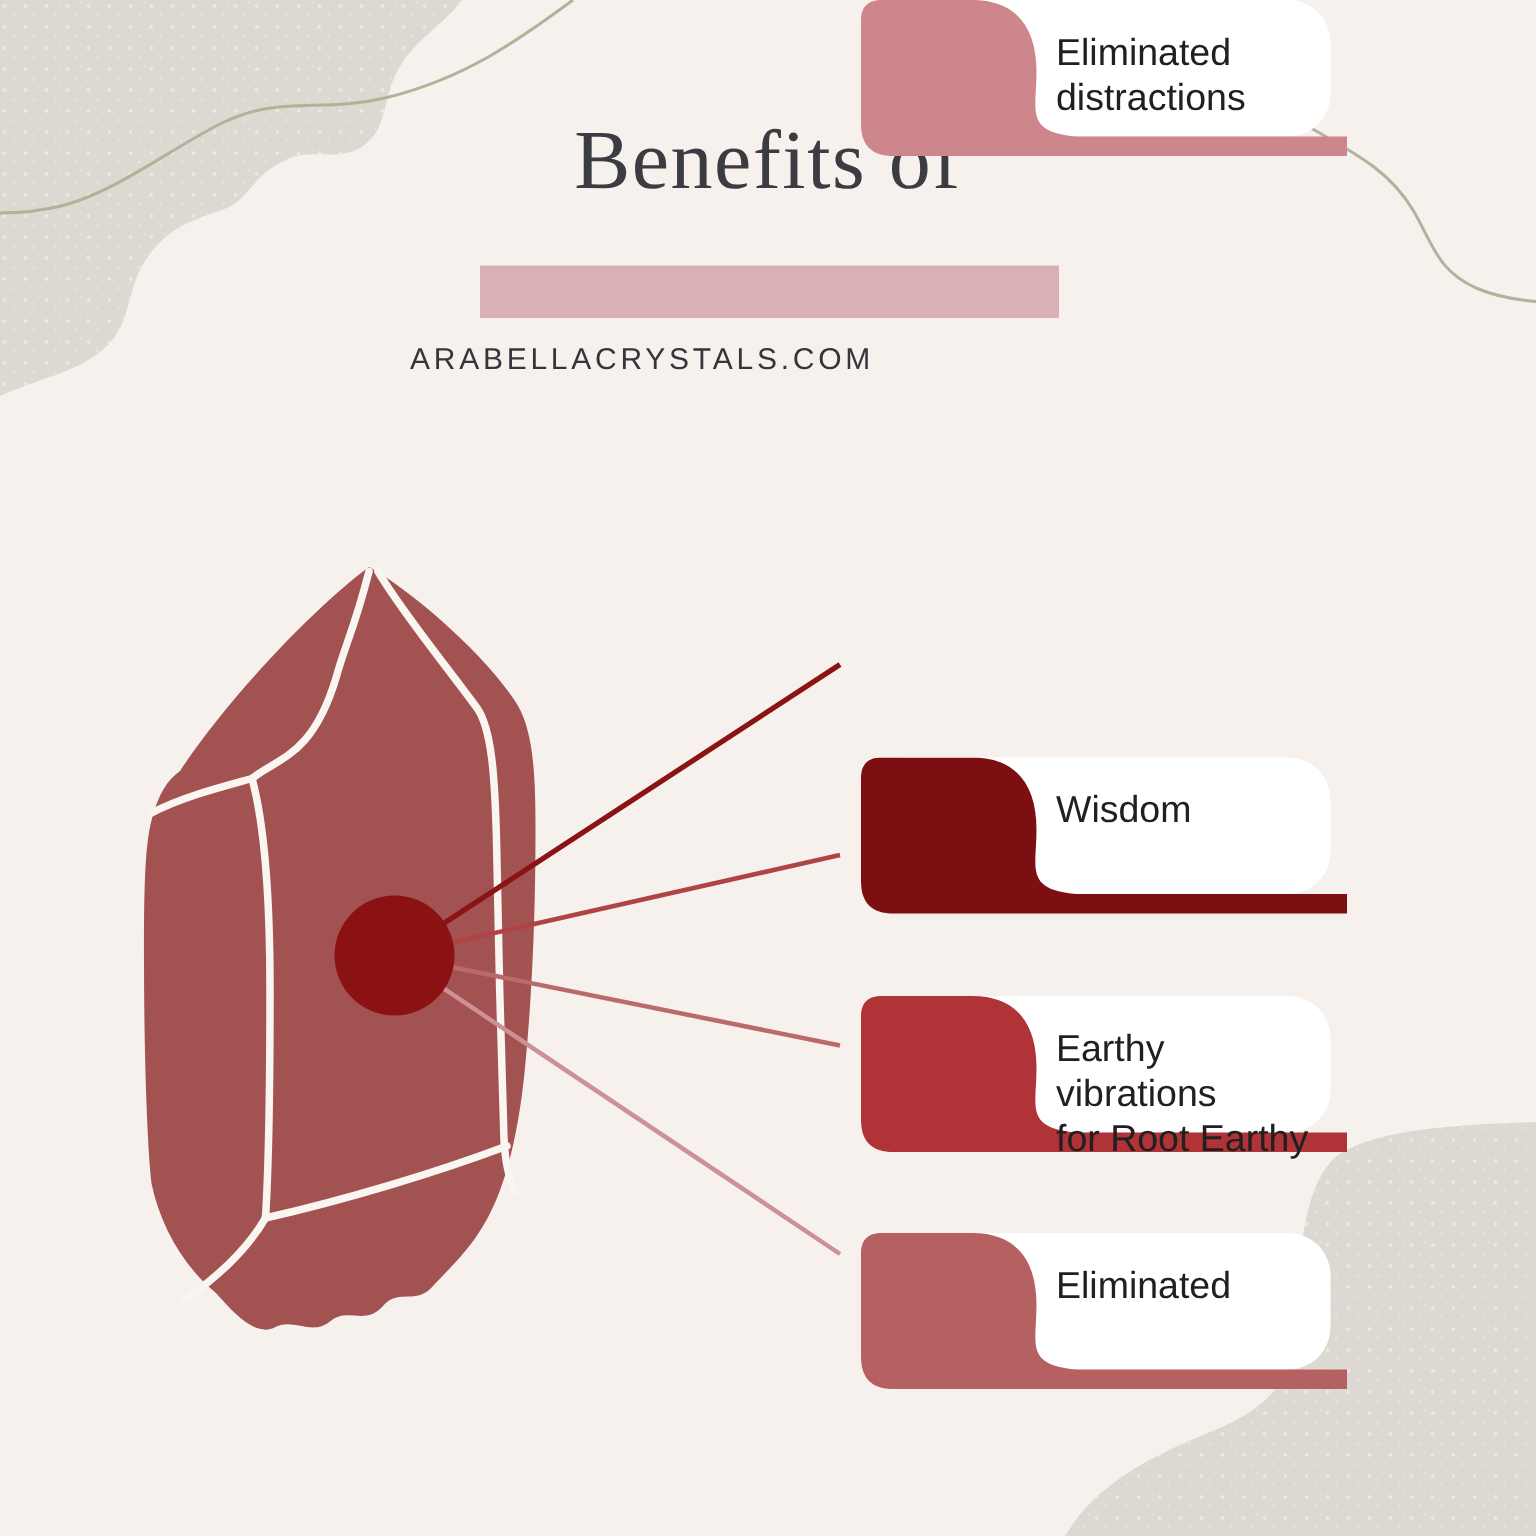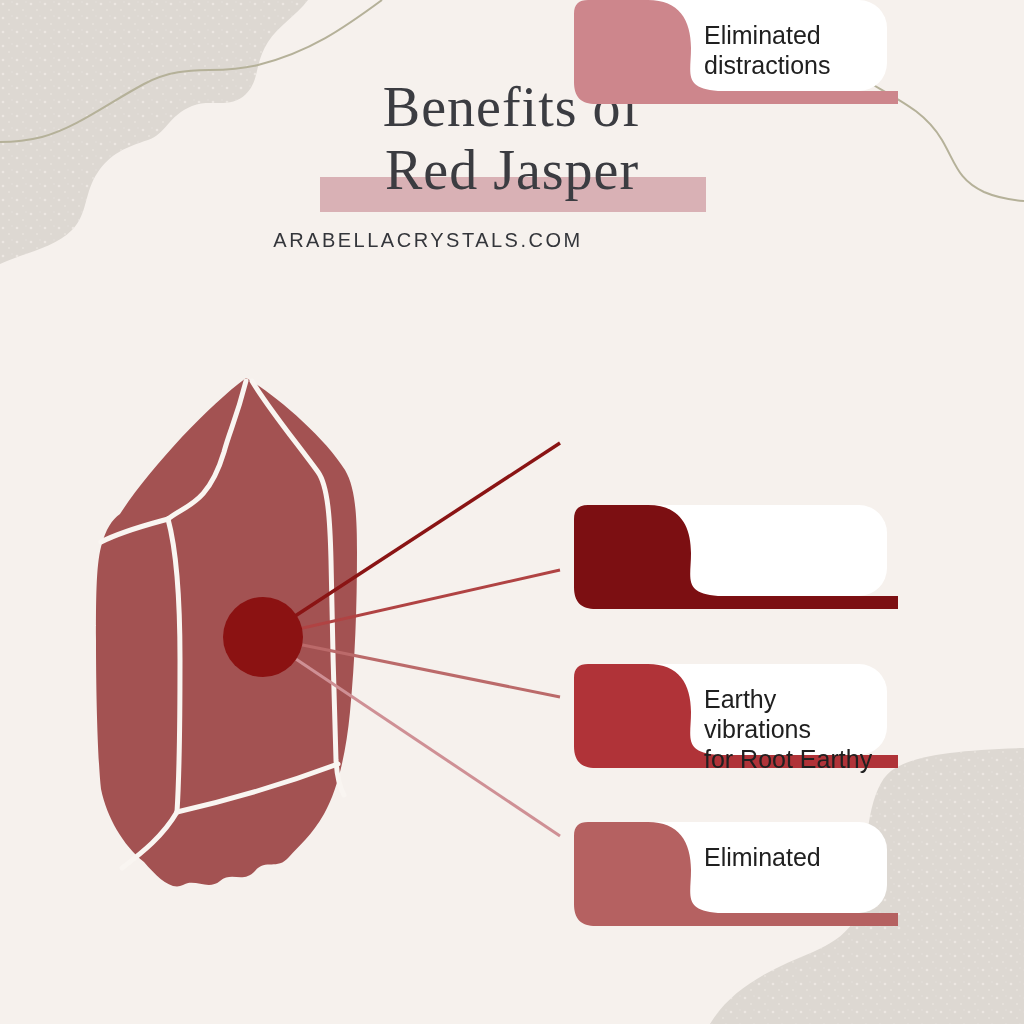--- a/index.html
+++ b/index.html
@@ -83,32 +83,32 @@
     <line stroke-width="3" x1="263" y1="637" x2="560" y2="697" stroke="#bb6a6a"></line>
     <line stroke-width="3" x1="263" y1="637" x2="560" y2="836" stroke="#cf9095"></line>
 
     <circle cx="263" cy="637" r="40" fill="#8b1212"></circle>
   </svg>
 
   <div class="header">
     <div class="title-bar" style="background-color: rgb(217, 177, 181);"></div>
     <div class="title">
       <div>Benefits of</div>
-      <div>Red Jasper</div>
     </div>
     <div class="site">ARABELLACRYSTALS.COM</div>
   </div>
 
   <div class="card">
     <div class="card-white"></div>
     <svg class="card-accent" width="324" height="106" viewBox="0 0 324 106">
       <path d="M14,0 L74,0 C105,0 117,20 117,48 C117,74 109,88 144,91
                L324,91 L324,104 L22,104 C7,104 0,97 0,82 L0,14 C0,4 5,0 14,0 Z" fill="#7c0f12"></path>
     </svg>
     <div class="card-label">
+      <div>Wisdom</div>
     </div>
   </div>
 
   <div class="card">
     <div class="card-white"></div>
     <svg class="card-accent" width="324" height="106" viewBox="0 0 324 106">
       <path d="M14,0 L74,0 C105,0 117,20 117,48 C117,74 109,88 144,91
                L324,91 L324,104 L22,104 C7,104 0,97 0,82 L0,14 C0,4 5,0 14,0 Z" fill="#b03338"></path>
     </svg>
     <div class="card-label">

